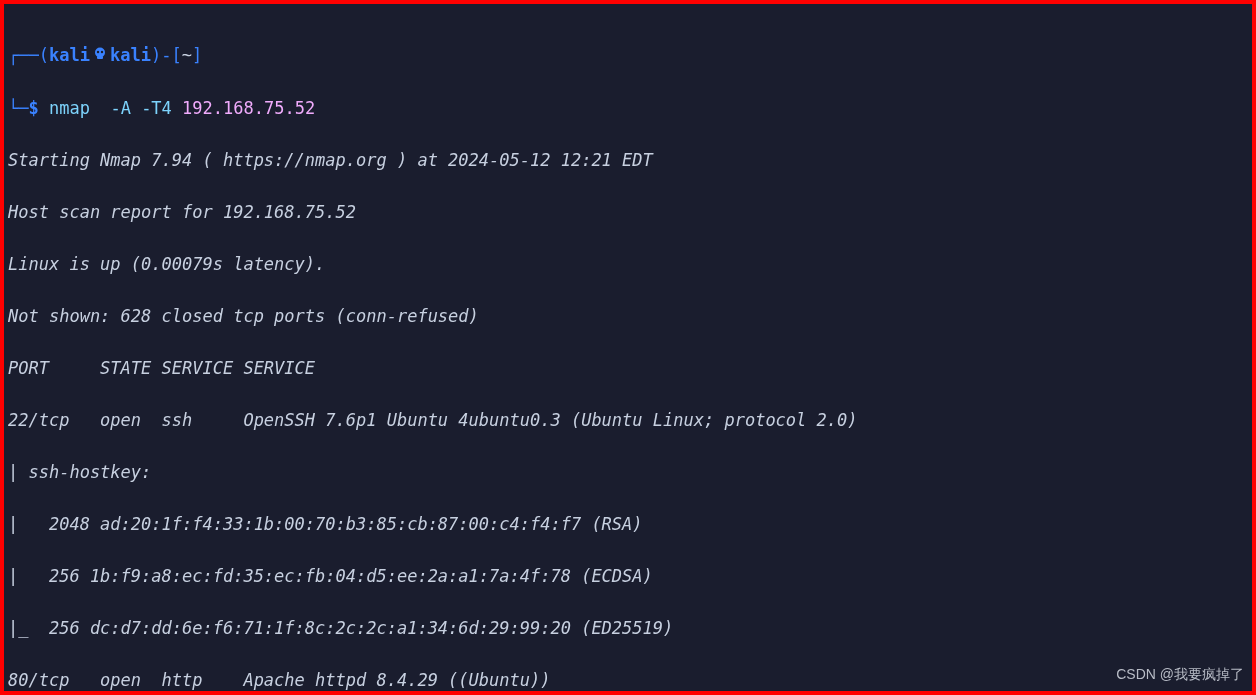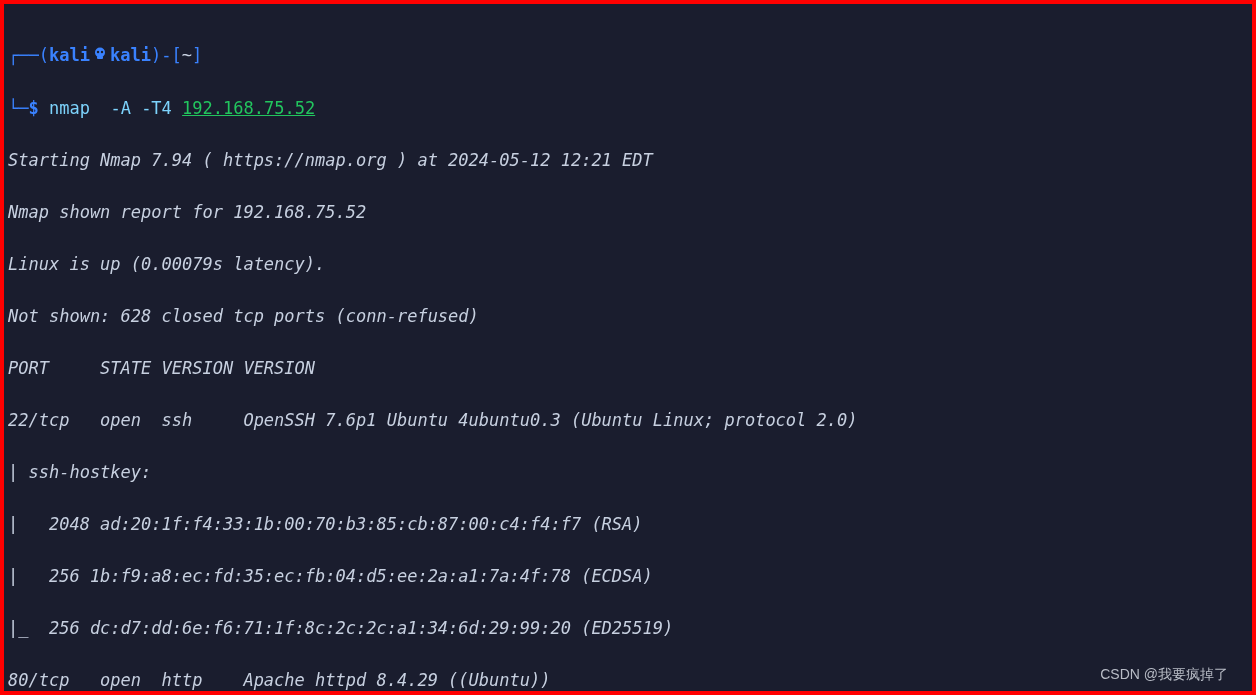--- a/index.html
+++ b/index.html
@@ -19,54 +19,54 @@
   }
   .prompt-line .dash  { color:#3a82ff; }
   .prompt-line .paren { color:#3a82ff; }
   .prompt-line .user  { color:#3a82ff; font-weight:bold; }
   .prompt-line .host  { color:#3a82ff; font-weight:bold; }
   .prompt-line .brack { color:#3a82ff; }
   .prompt-line .path  { color:#c7d0e0; }
   .cmd-line .dollar   { color:#3a82ff; font-weight:bold; }
   .cmd-line .cmd      { color:#7dd3fc; }
   .cmd-line .flag     { color:#7dd3fc; }
-  .cmd-line .target   { color:#22c55e;text-decoration:underline; }
+  .cmd-line .target   { color:#f0abfc; }
   .out { color:#c7d0e0;font-style:italic; }
   .connector { color:#3a82ff; }
   .skull {
     display:inline-block;
     vertical-align:middle;
     margin:0 2px;
   }
   .watermark {
     position:absolute;
-    right:24px;
+    right:8px;
     bottom:4px;
     color:#b8bcc6;
     font-family:"Microsoft YaHei","PingFang SC",sans-serif;
     font-size:14px;
     letter-spacing:0;
   }
 </style>
 </head>
 <body>
 
 <div class="terminal">
 <div class="prompt-line"><span class="connector">┌──</span><span class="paren">(</span><span class="user">kali</span><span class="skull"><svg width="16" height="16" viewBox="0 0 16 16">
           <circle cx="8" cy="6.5" r="5" fill="#3a82ff"></circle>
           <rect x="5" y="10" width="6" height="3" rx="1" fill="#3a82ff"></rect>
           <circle cx="6" cy="6" r="1.2" fill="#1a1d2e"></circle>
           <circle cx="10" cy="6" r="1.2" fill="#1a1d2e"></circle>
         </svg></span><span class="host">kali</span><span class="paren">)</span><span class="dash">-</span><span class="brack">[</span><span class="path">~</span><span class="brack">]</span></div>
 <div class="cmd-line"><span class="connector">└─</span><span class="dollar">$</span> <span class="cmd">nmap</span>  <span class="flag">-A -T4</span> <span class="target">192.168.75.52</span></div>
 <div class="out">Starting Nmap 7.94 ( https://nmap.org ) at 2024-05-12 12:21 EDT</div>
-<div class="out">Nmap shown report for 192.168.75.52</div>
+<div class="out">Host scan report for 192.168.75.52</div>
 <div class="out">Linux is up (0.00079s latency).</div>
 <div class="out">Not shown: 628 closed tcp ports (conn-refused)</div>
-<div class="out">PORT     STATE VERSION VERSION</div>
+<div class="out">PORT     STATE SERVICE SERVICE</div>
 <div class="out">22/tcp   open  ssh     OpenSSH 7.6p1 Ubuntu 4ubuntu0.3 (Ubuntu Linux; protocol 2.0)</div>
 <div class="out">| ssh-hostkey:</div>
 <div class="out">|   2048 ad:20:1f:f4:33:1b:00:70:b3:85:cb:87:00:c4:f4:f7 (RSA)</div>
 <div class="out">|   256 1b:f9:a8:ec:fd:35:ec:fb:04:d5:ee:2a:a1:7a:4f:78 (ECDSA)</div>
 <div class="out">|_  256 dc:d7:dd:6e:f6:71:1f:8c:2c:2c:a1:34:6d:29:99:20 (ED25519)</div>
 <div class="out">80/tcp   open  http    Apache httpd 8.4.29 ((Ubuntu))</div>
 
 
 
 

